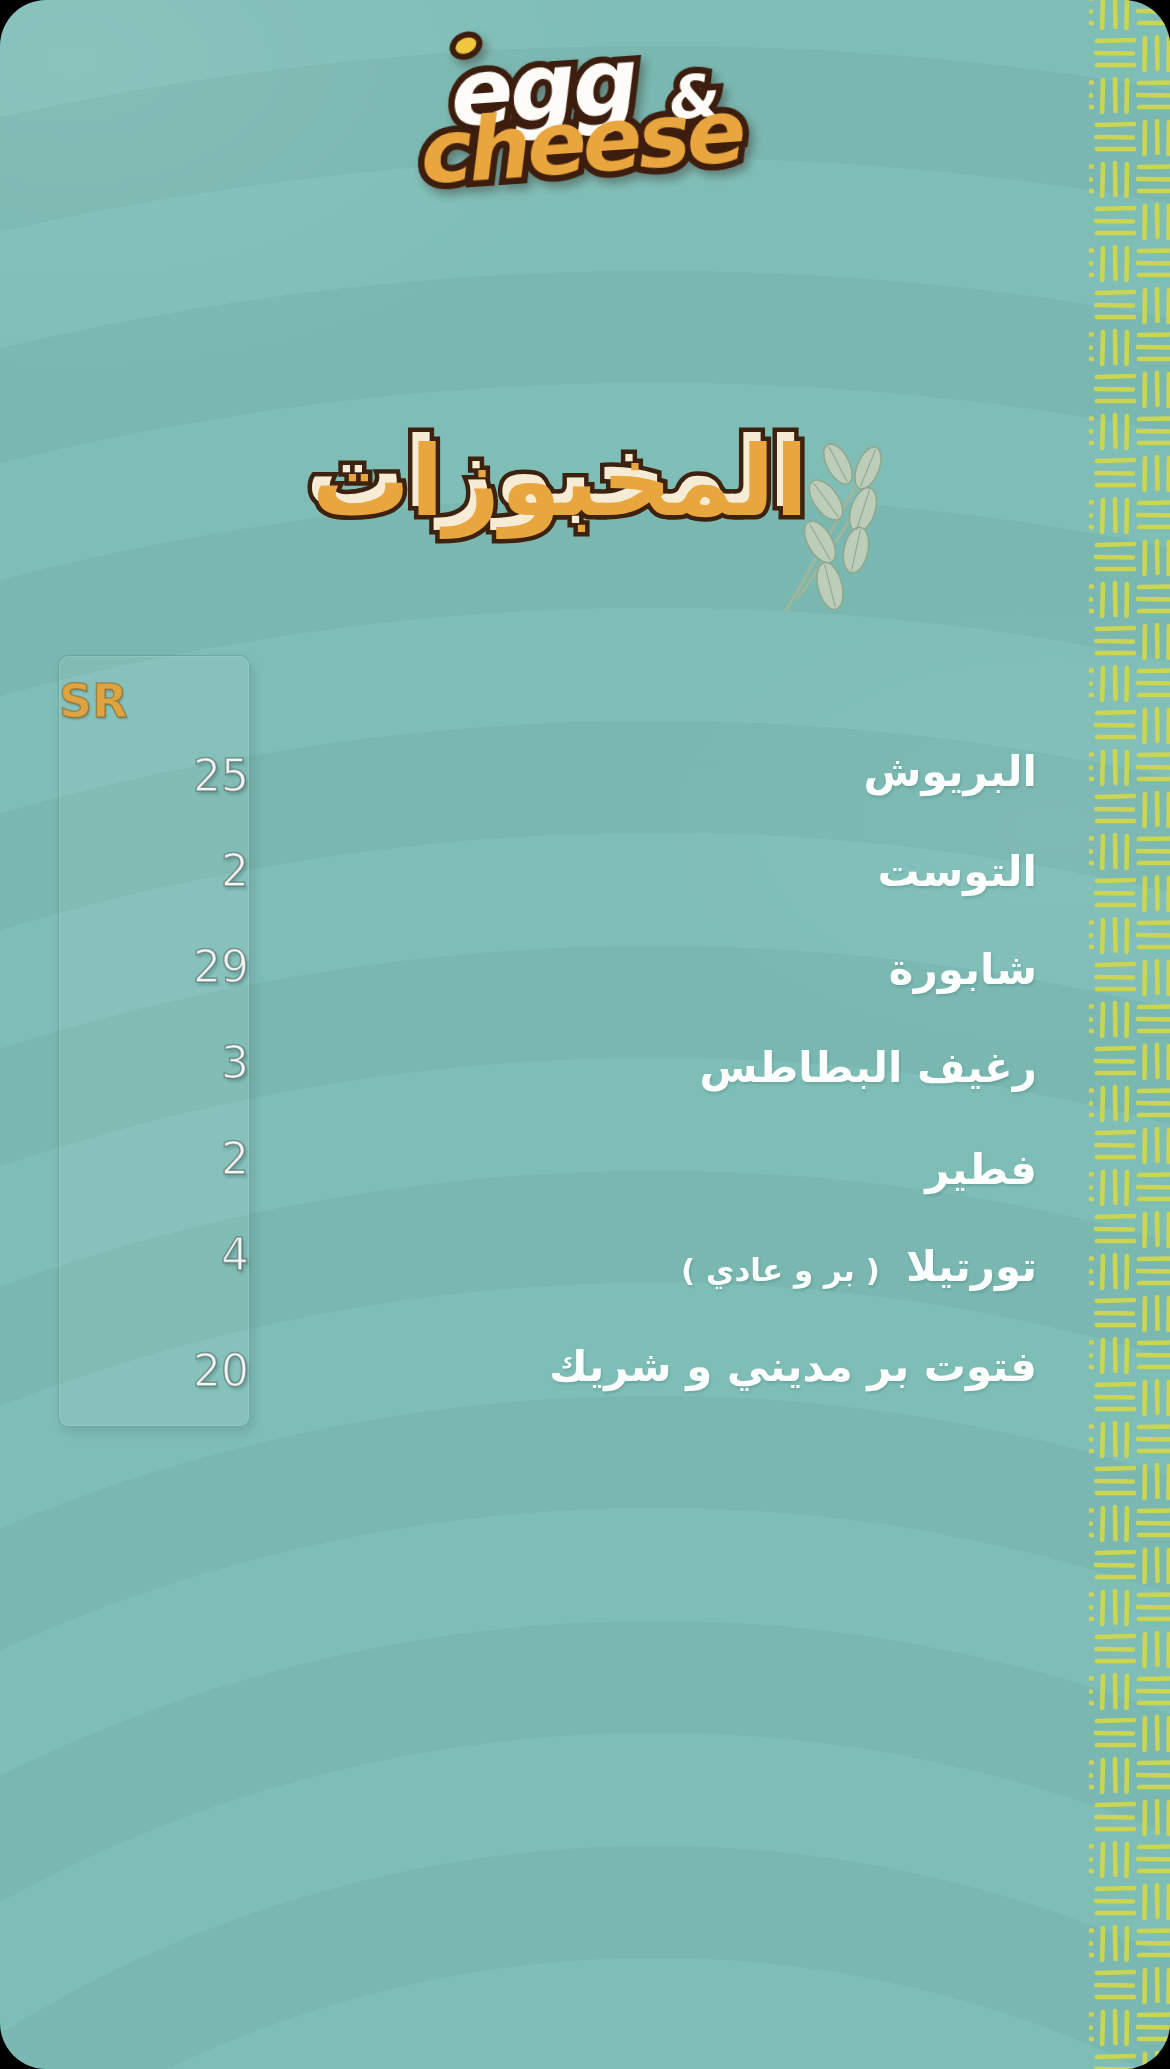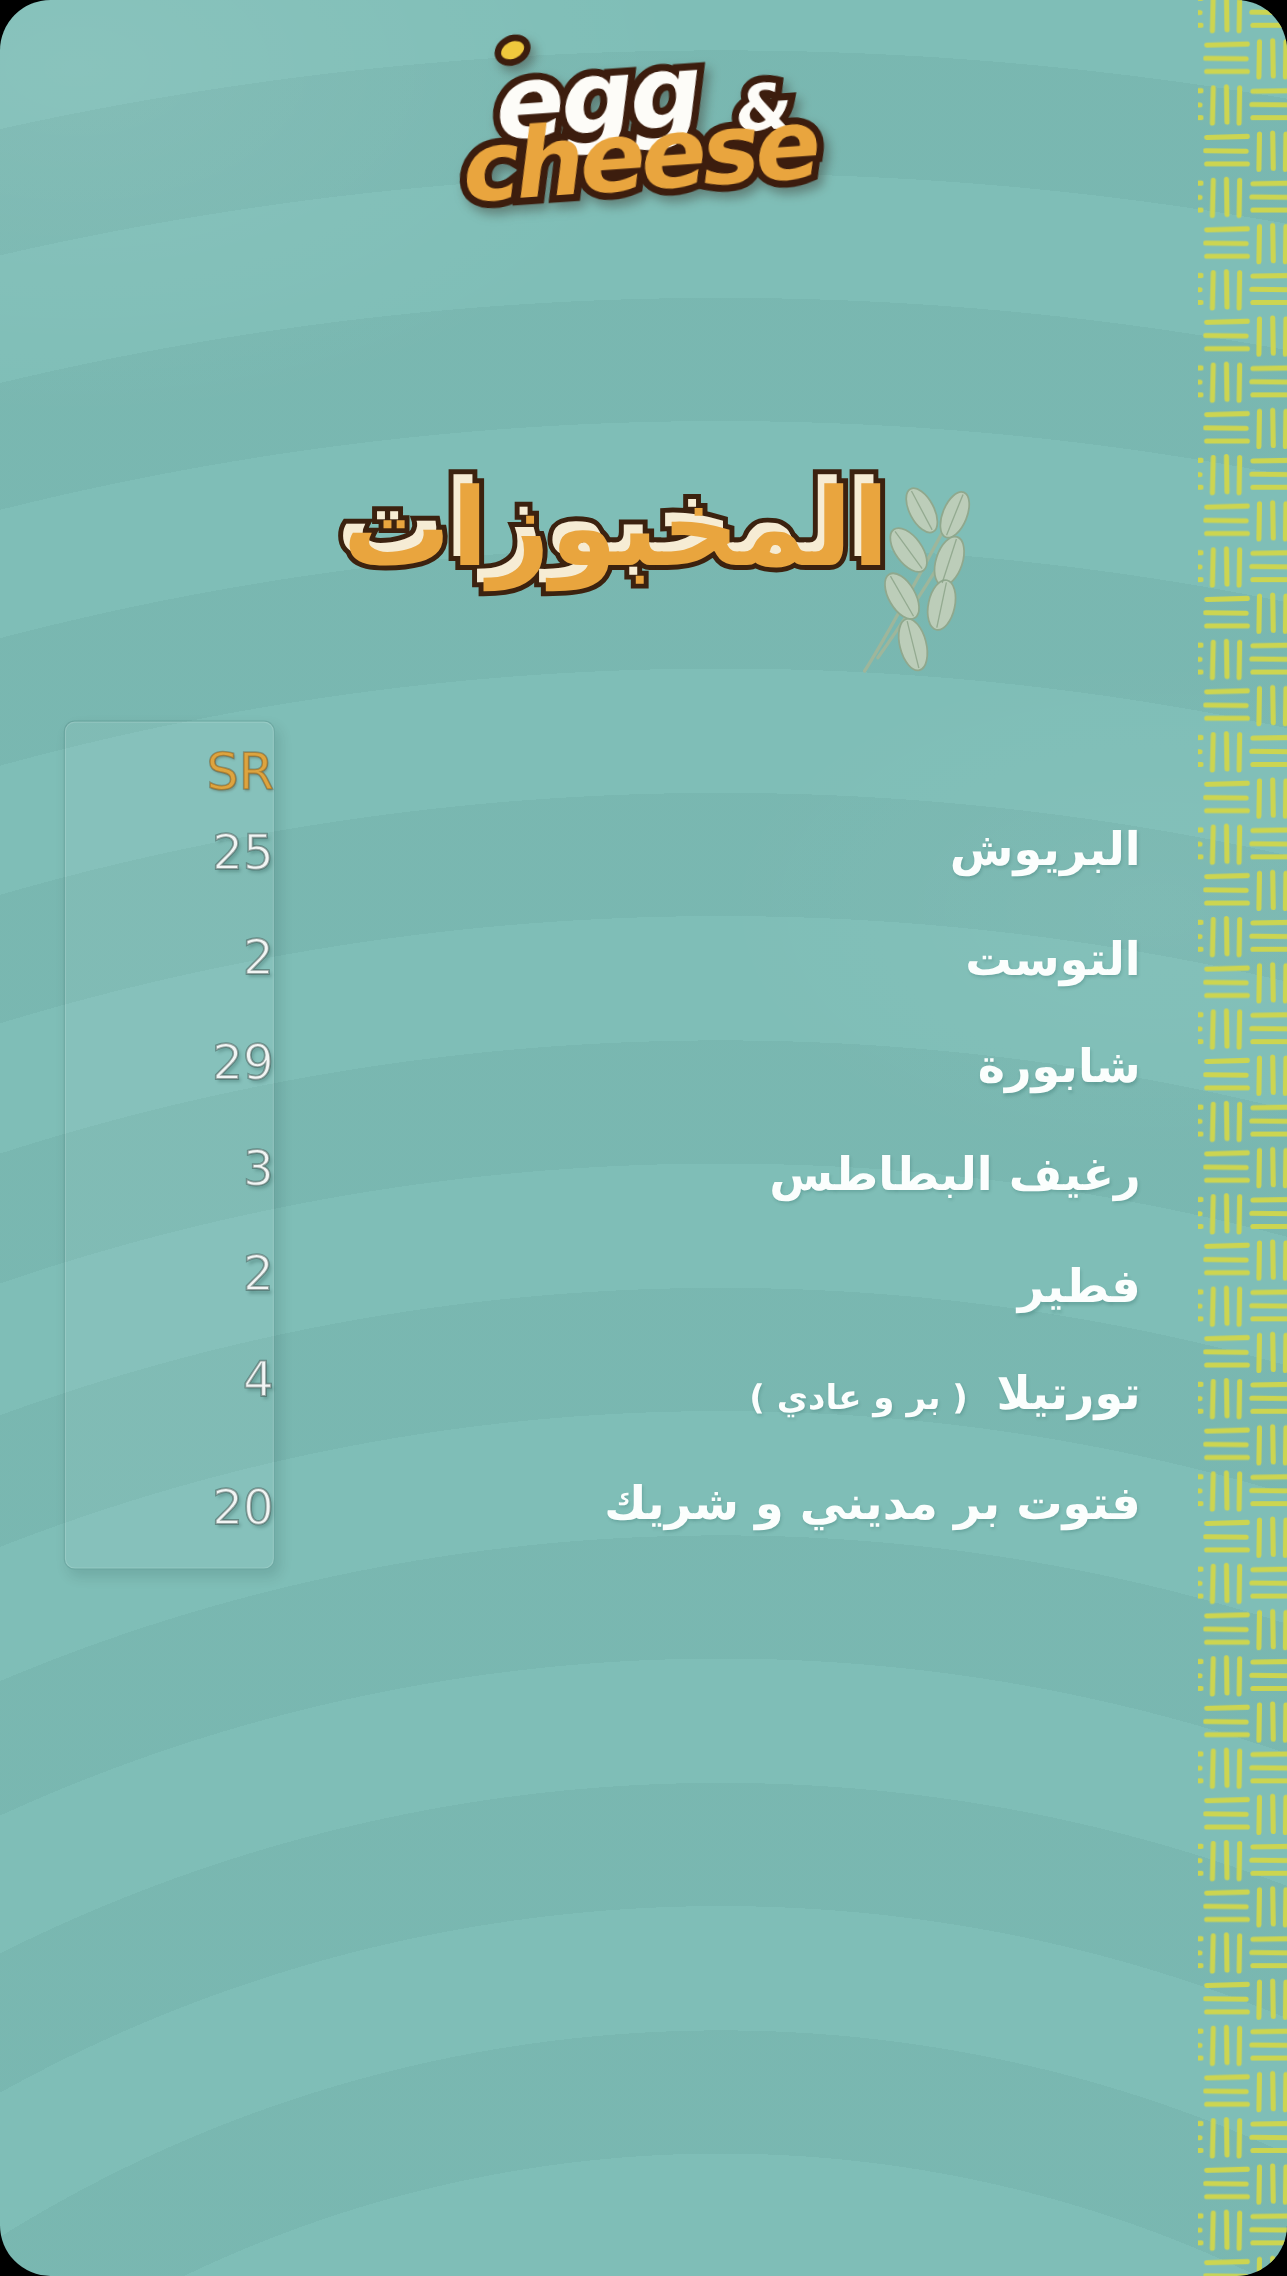--- a/index.html
+++ b/index.html
@@ -57,22 +57,22 @@
   .plant{position:absolute;top:438px;left:768px;width:124px;height:180px;z-index:4;}
   
   .price-panel{
     position:absolute;left:58px;top:655px;width:190px;height:770px;
     background:rgba(255,255,255,0.06);
     border:1px solid rgba(22,80,78,0.22);
     border-radius:10px;
     box-shadow:inset 0 0 0 1px rgba(255,255,255,0.14), 4px 6px 12px rgba(0,35,33,0.12);
   }
   .sr-label{
-    position:absolute;left:0;width:100%;top:19px;line-height:52px;text-align:right;
-    font-size:46px;font-weight:normal;color:#dda43f;
+    position:absolute;left:0;width:100%;top:19px;line-height:52px;text-align:left;
+    font-size:46px;font-weight:bold;color:#dda43f;
     -webkit-text-stroke:1.5px rgba(96,56,12,0.35);
     text-shadow:1px 2px 2px rgba(60,30,5,0.25);
   }
   .price{
     position:absolute;left:0;width:100%;line-height:52px;text-align:right;
     font-size:44px;color:#f1f5f4;
     -webkit-text-stroke:1.6px rgba(70,92,90,0.55);
     text-shadow:2px 3px 3px rgba(0,40,38,0.22);
   }
   

